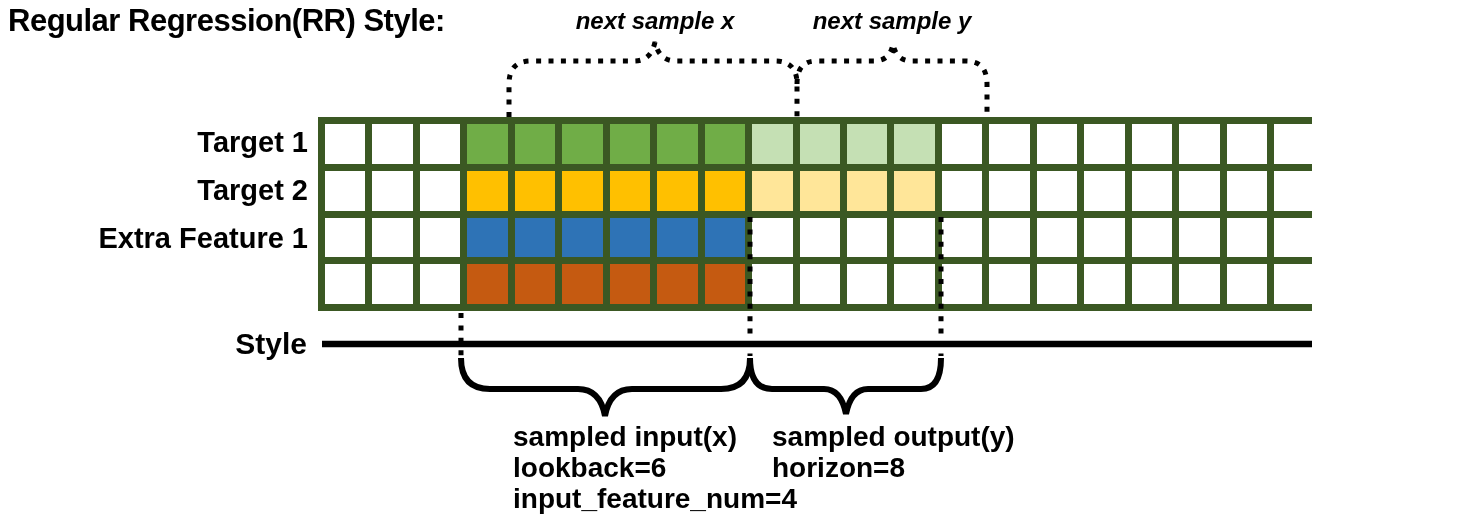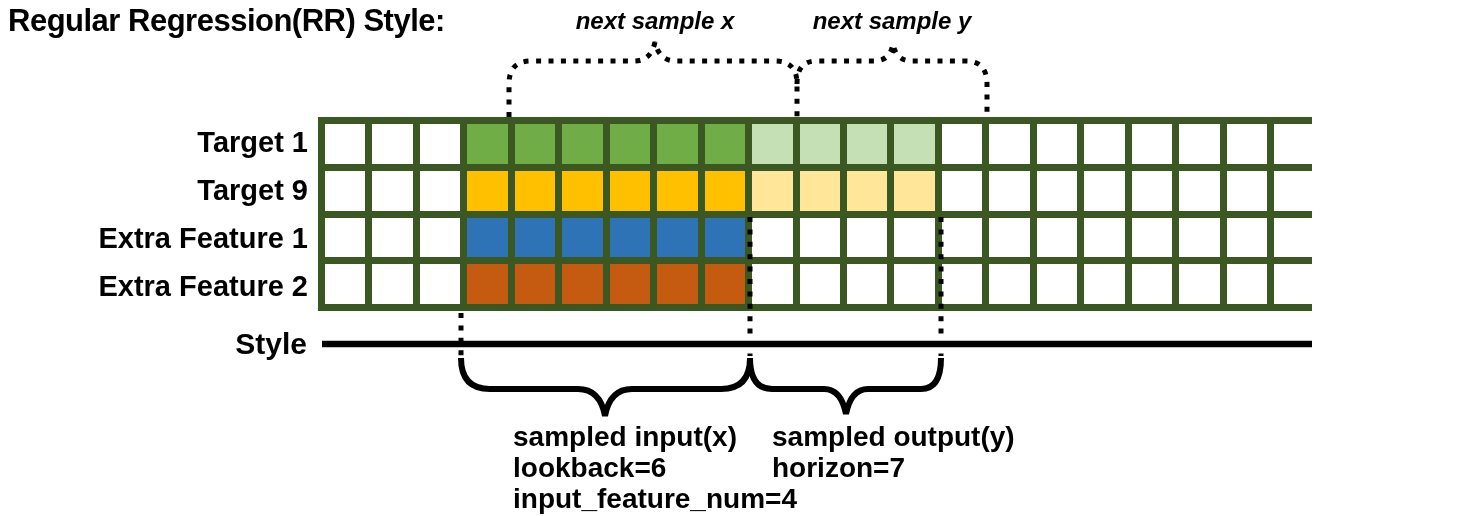--- a/index.html
+++ b/index.html
@@ -52,23 +52,22 @@
   .anno-output{left:772px;}
 </style>
 </head>
 <body>
 
 <div class="stage">
 
   <div class="title">Regular Regression(RR) Style:</div>
 
   <div class="row-label" style="top:118px">Target 1</div>
-  <div class="row-label" style="top:166px">Target 9</div>
+  <div class="row-label" style="top:166px">Target 2</div>
   <div class="row-label" style="top:214px">Extra Feature 1</div>
-  <div class="row-label" style="top:262px">Extra Feature 2</div>
 
   <div class="grid" id="sample-grid" style="background: rgb(59, 88, 35);">
       <div class="cell" style="background: rgb(255, 255, 255);"></div>
       <div class="cell" style="background: rgb(255, 255, 255);"></div>
       <div class="cell" style="background: rgb(255, 255, 255);"></div>
       <div class="cell" style="background: rgb(112, 173, 71);"></div>
       <div class="cell" style="background: rgb(112, 173, 71);"></div>
       <div class="cell" style="background: rgb(112, 173, 71);"></div>
       <div class="cell" style="background: rgb(112, 173, 71);"></div>
       <div class="cell" style="background: rgb(112, 173, 71);"></div>
@@ -186,16 +185,16 @@
   <div class="time-label">Style</div>
 
   <div class="anno-block anno-input">
     <div>sampled input(x)</div>
     <div>lookback=6</div>
     <div>input_feature_num=4</div>
   </div>
 
   <div class="anno-block anno-output">
     <div>sampled output(y)</div>
-    <div>horizon=7</div>
+    <div>horizon=8</div>
   </div>
 
 </div>
 
 </body></html>

